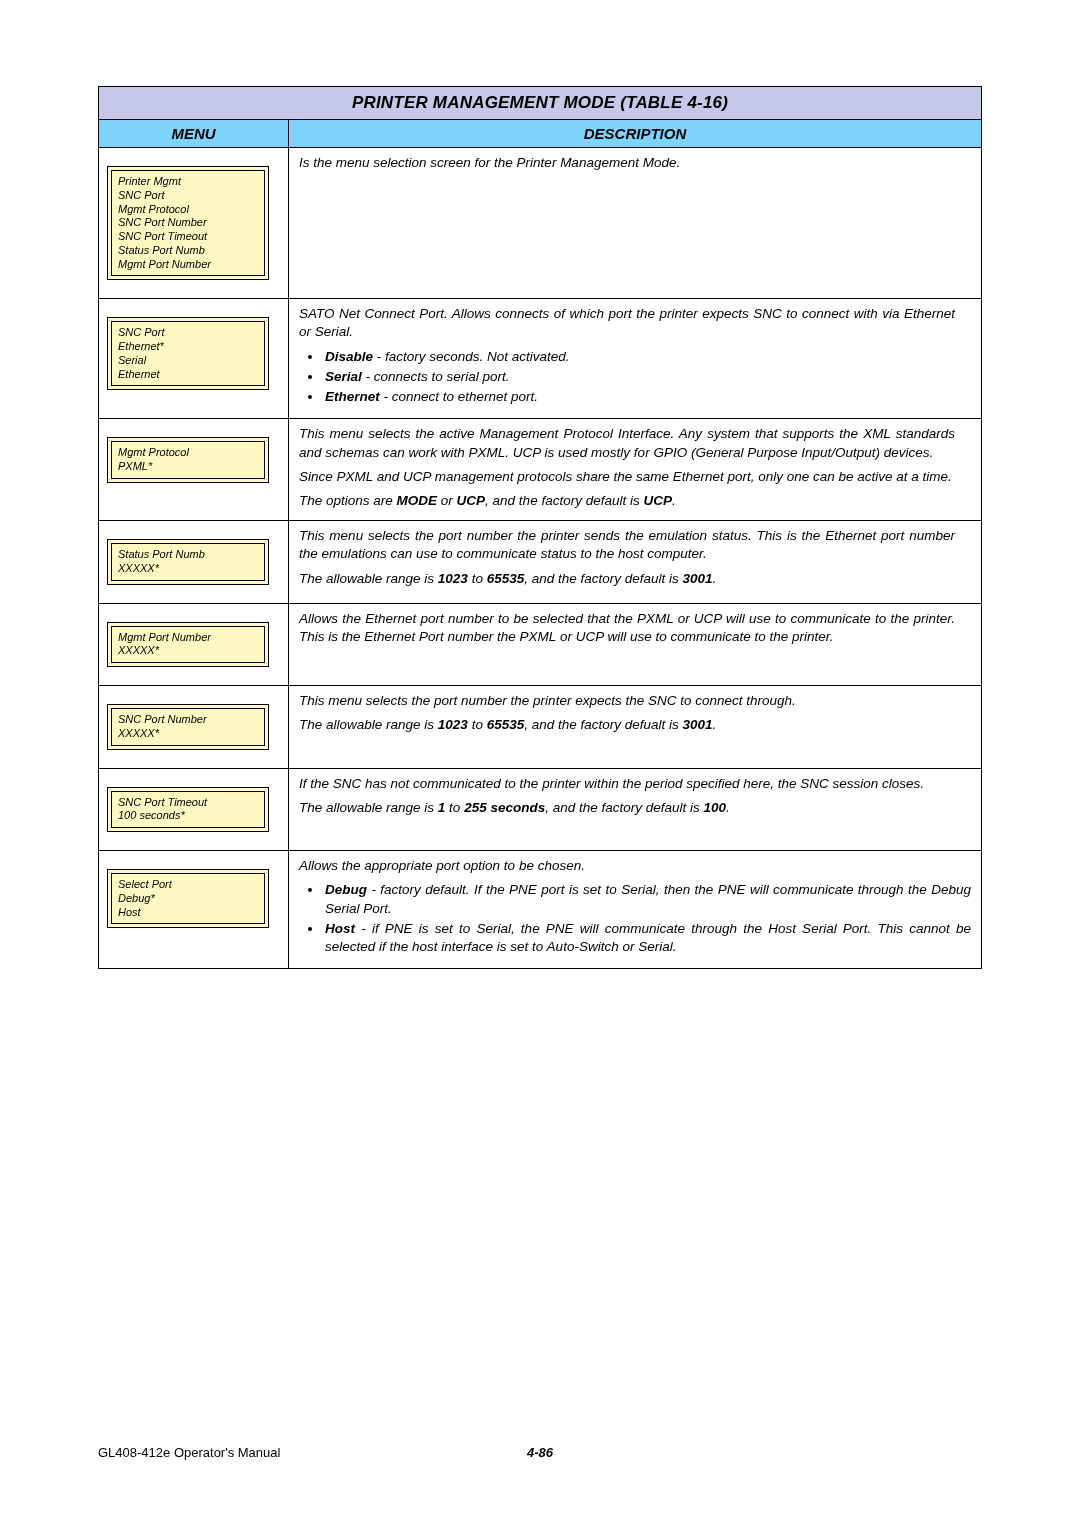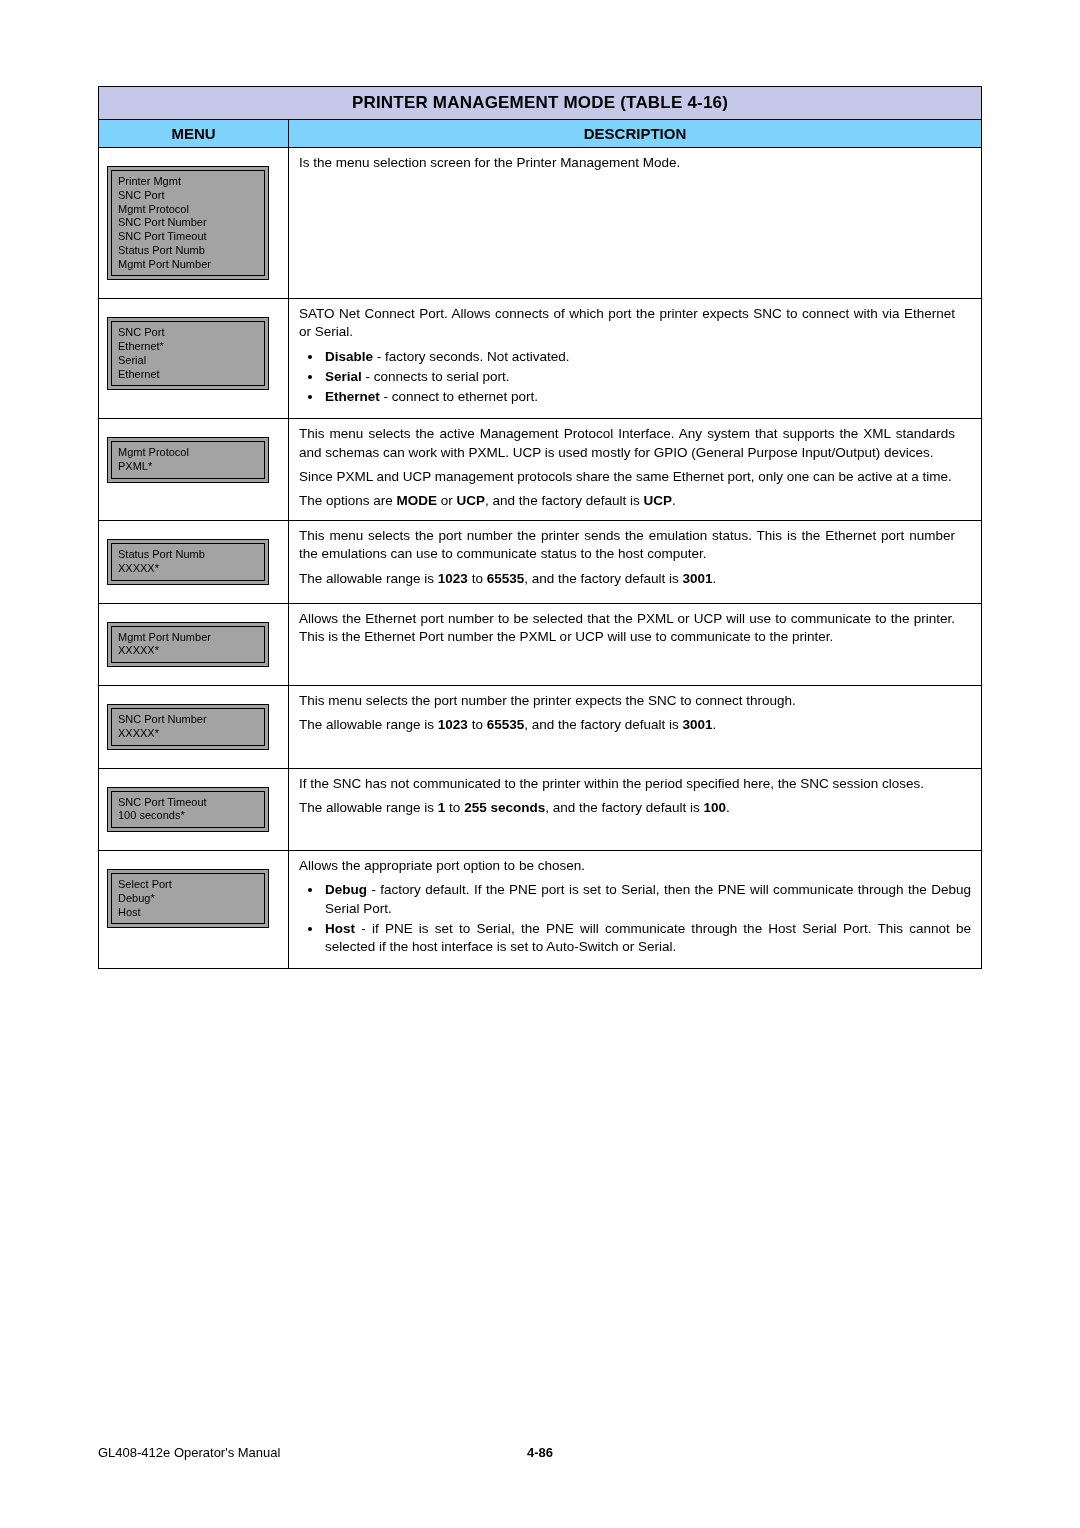--- a/index.html
+++ b/index.html
@@ -19,20 +19,21 @@
   .unit-header {
     text-align: center;
     font-size: 13px;
     font-weight: bold;
     margin-bottom: 24px;
   }
   table.main {
     width: 100%;
     border-collapse: collapse;
     table-layout: fixed;
+    font-style: italic;
   }
   table.main col.menu-col { width: 190px; }
   table.main th, table.main td {
     border: 1px solid #000;
     vertical-align: top;
   }
   .title-row th {
     background: #c5c8e8;
     text-align: center;
     font-size: 17px;
@@ -61,21 +62,21 @@
   ul.bullets {
     margin: 2px 0 0 0;
     padding: 0 0 0 24px;
   }
   ul.bullets li {
     margin: 0 0 2px 0;
     padding-left: 2px;
   }
   .lcd {
     border: 1.5px solid #000;
-    background: #a3a3a3;
+    background: #fef9c3;
     padding: 3px;
     width: 162px;
     margin: 8px 0;
   }
   .lcd-inner {
     border: 1.5px solid #000;
     padding: 4px 6px 4px 6px;
     font-size: 11px;
     line-height: 1.25;
     min-height: 30px;
@@ -83,21 +84,21 @@
   .lcd-inner div { white-space: nowrap; }
   .footer {
     position: absolute;
     bottom: 68px;
     left: 98px;
     right: 98px;
     display: flex;
     font-size: 13px;
   }
   .footer .left { flex: 0 0 auto; }
-  .footer .center { flex: 1 1 auto; text-align: center; font-weight: bold; }
+  .footer .center { flex: 1 1 auto; text-align: center; font-weight: bold; font-style: italic; }
 </style>
 </head>
 <body>
 
 <div class="page">
 
   <table class="main">
     <colgroup>
         <col class="menu-col">
         <col>

